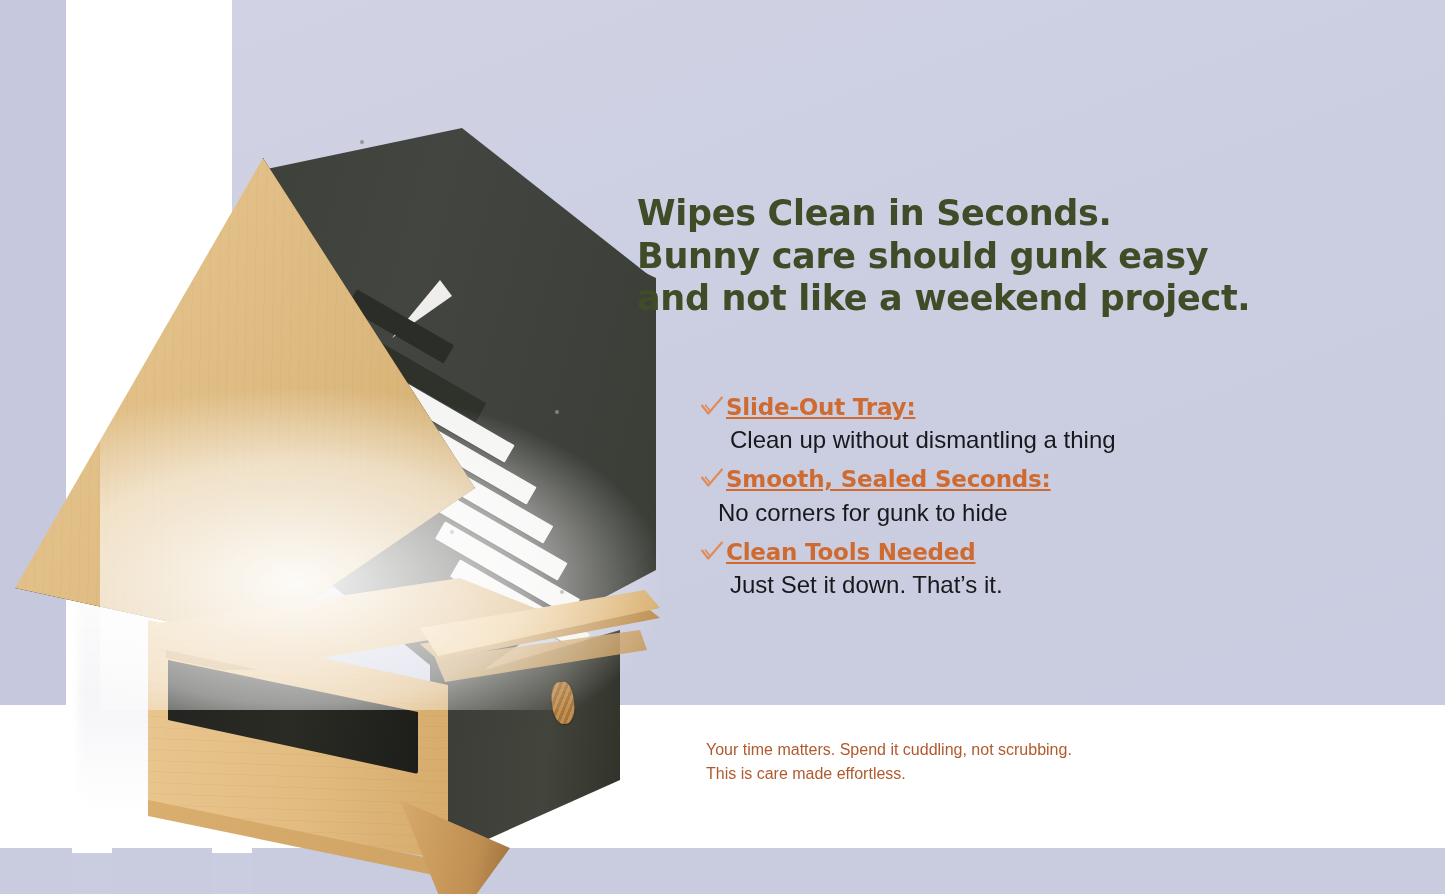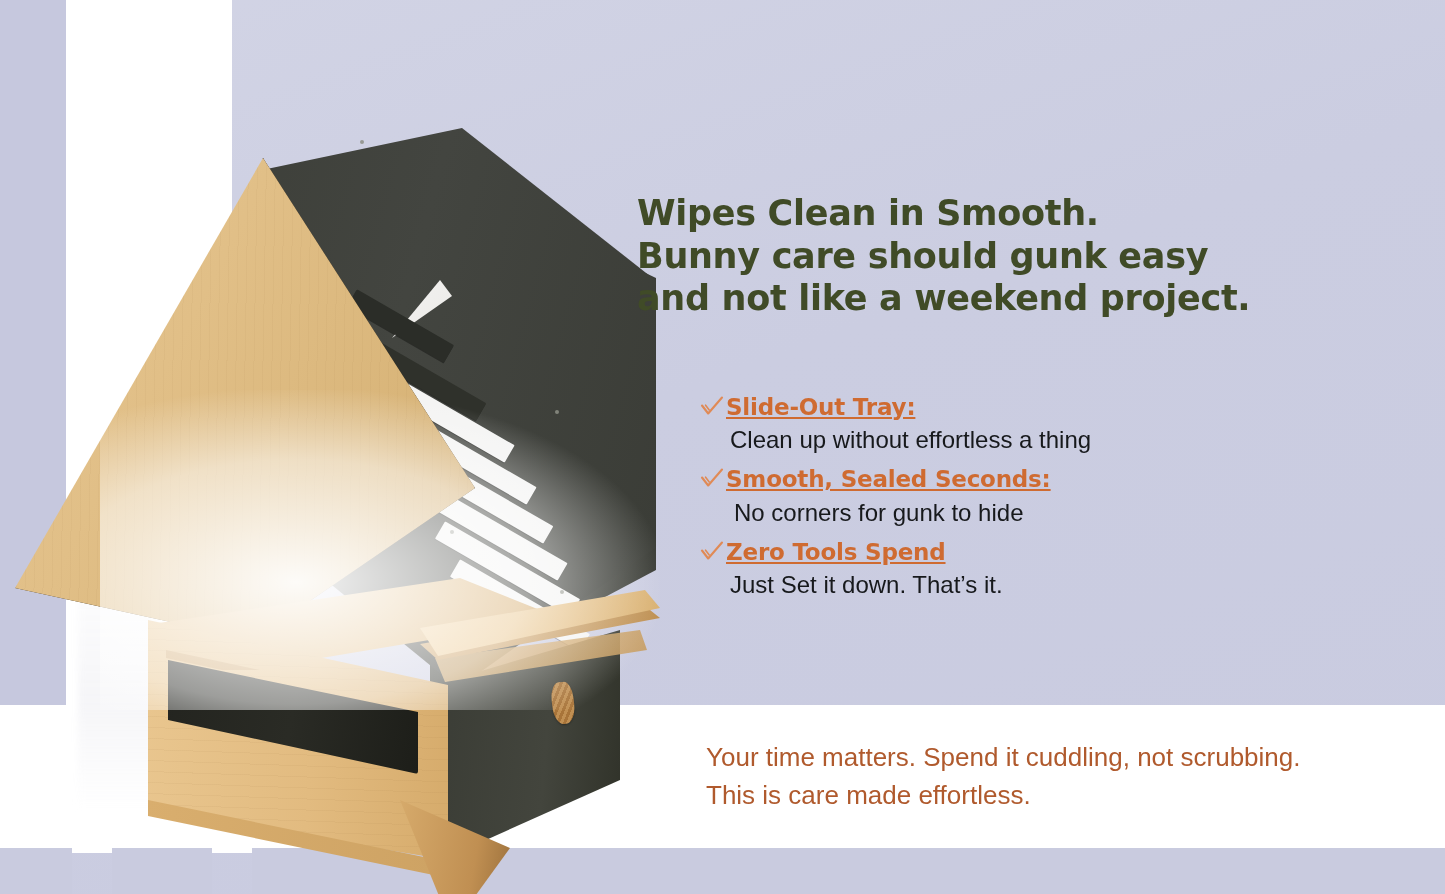--- a/index.html
+++ b/index.html
@@ -253,21 +253,21 @@
     font-family:"Liberation Sans", sans-serif;
     font-size:24px;
     line-height:1.38;
     color:#17191c;
     margin-bottom:8px;
   }
 
   .footer{
     position:absolute; left:706px; top:738px; width:700px;
     font-family:"Liberation Sans", sans-serif;
-    font-size:26px;
+    font-size:16px;
     line-height:1.48;
     color:#b05a2d;
   }
   .footer div{ white-space:nowrap; }
 </style>
 </head>
 <body>
 
 <div id="stage">
 
@@ -316,62 +316,62 @@
 
     <div class="tray-under"></div>
     <div class="tray-edge"></div>
     <div class="tray"></div>
     <div class="rope"></div>
   </div>
 
   <div class="bg-photo-wash"></div>
 
   <div class="headline">
-    <div>Wipes Clean in Smooth.</div>
+    <div>Wipes Clean in Seconds.</div>
     <div>Bunny care should gunk easy</div>
     <div>and not like a weekend project.</div>
   </div>
 
   <div class="bullets">
 
     <div>
       <div class="b-row">
         <span class="check">
           <svg width="24" height="22" viewBox="0 0 24 22" fill="none">
             <path d="M2 10.5 L8.2 18.5 L22 2.5" stroke="#e08a56" stroke-width="2.1" stroke-linecap="round" stroke-linejoin="round" fill="none"></path>
             <path d="M5.6 10.2 L9.2 15.0" stroke="#e08a56" stroke-width="1.6" stroke-linecap="round" fill="none"></path>
           </svg>
         </span>
         <span class="b-head">Slide-Out Tray:</span>
       </div>
-      <div class="b-desc">Clean up without effortless a thing</div>
+      <div class="b-desc">Clean up without dismantling a thing</div>
     </div>
 
     <div>
       <div class="b-row">
         <span class="check">
           <svg width="24" height="22" viewBox="0 0 24 22" fill="none">
             <path d="M2 10.5 L8.2 18.5 L22 2.5" stroke="#e08a56" stroke-width="2.1" stroke-linecap="round" stroke-linejoin="round" fill="none"></path>
             <path d="M5.6 10.2 L9.2 15.0" stroke="#e08a56" stroke-width="1.6" stroke-linecap="round" fill="none"></path>
           </svg>
         </span>
         <span class="b-head">Smooth, Sealed Seconds:</span>
       </div>
-      <div class="b-desc" style="margin-left:34px">No corners for gunk to hide</div>
+      <div class="b-desc" style="margin-left:18px">No corners for gunk to hide</div>
     </div>
 
     <div>
       <div class="b-row">
         <span class="check">
           <svg width="24" height="22" viewBox="0 0 24 22" fill="none">
             <path d="M2 10.5 L8.2 18.5 L22 2.5" stroke="#e08a56" stroke-width="2.1" stroke-linecap="round" stroke-linejoin="round" fill="none"></path>
             <path d="M5.6 10.2 L9.2 15.0" stroke="#e08a56" stroke-width="1.6" stroke-linecap="round" fill="none"></path>
           </svg>
         </span>
-        <span class="b-head">Zero Tools Spend</span>
+        <span class="b-head">Clean Tools Needed</span>
       </div>
       <div class="b-desc">Just Set it down. That’s it.</div>
     </div>
 
   </div>
 
   <div class="footer">
     <div>Your time matters. Spend it cuddling, not scrubbing.</div>
     <div>This is care made effortless.</div>
   </div>

